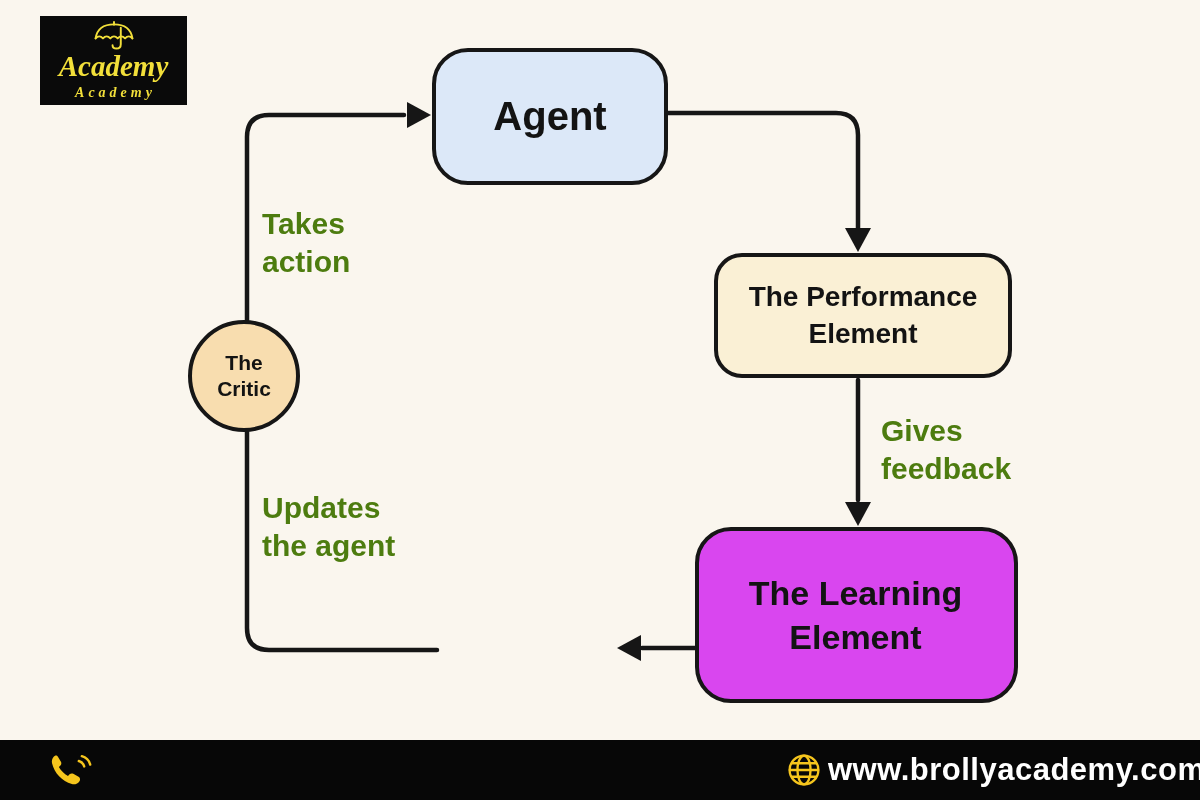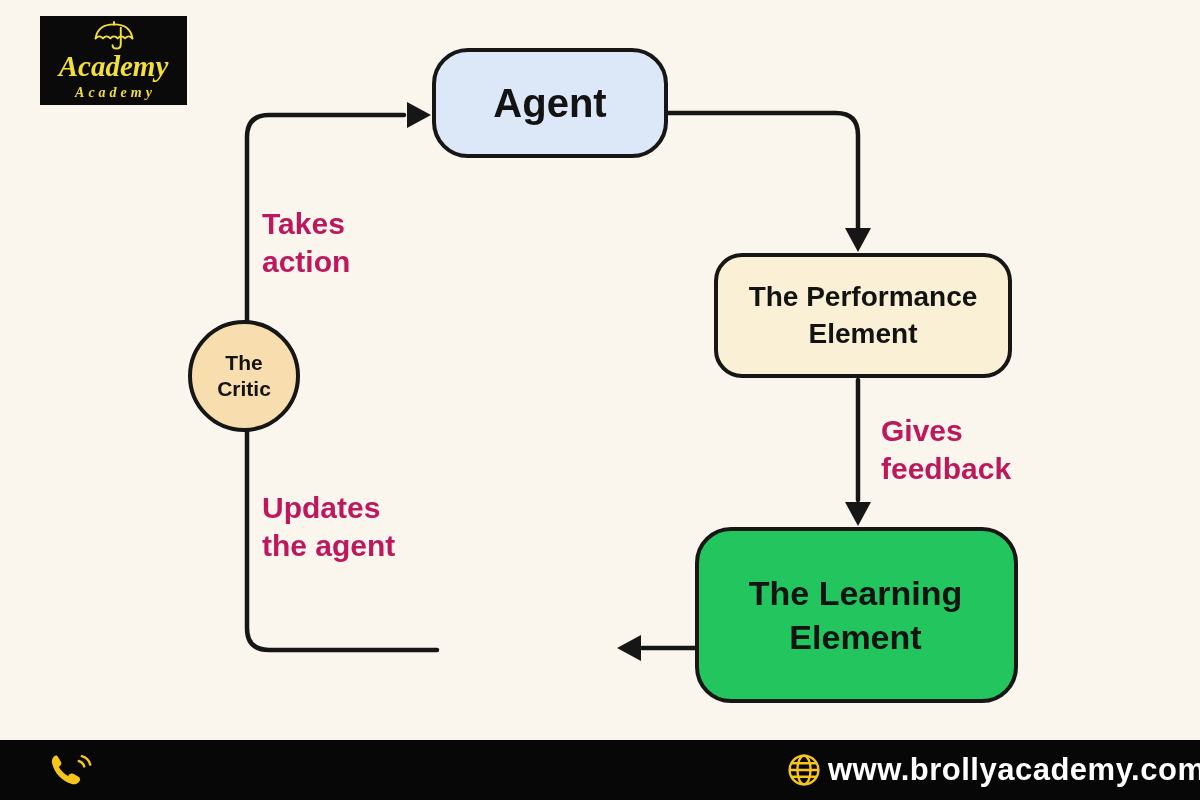--- a/index.html
+++ b/index.html
@@ -21,27 +21,27 @@
     font-family:"Liberation Serif",serif;font-style:italic;font-weight:700;
     font-size:14px;letter-spacing:4px;margin-top:4px;padding-left:4px;
   }
   
   svg.edges{position:absolute;left:0;top:0;width:1200px;height:740px;}
   .node{
     position:absolute;box-sizing:border-box;border:4px solid #161616;
     display:flex;align-items:center;justify-content:center;text-align:center;
     color:#131313;font-weight:600;
   }
-  .node-agent      {left:432px;top:48px; width:236px;height:110px;border-radius:36px;font-size:40px;}
+  .node-agent      {left:432px;top:48px; width:236px;height:137px;border-radius:36px;font-size:40px;}
   .node-performance{left:714px;top:253px;width:298px;height:125px;border-radius:28px;font-size:28px;line-height:1.32;padding:0 14px;}
   .node-learning   {left:695px;top:527px;width:323px;height:176px;border-radius:36px;font-size:34px;line-height:1.3;padding:0 34px;}
   .node-problem    {left:437px;top:591px;width:177px;height:124px;border-radius:30px;font-size:26px;line-height:1.3;padding:0 8px;}
   .node-critic     {left:188px;top:320px;width:112px;height:112px;border-radius:50%;font-size:21px;line-height:1.25;}
   .node-critic span{display:block;width:78px;}
-  .edge-label{position:absolute;color:#be185d;font-weight:600;font-size:30px;line-height:1.28;}
+  .edge-label{position:absolute;color:#4d7c0f;font-weight:600;font-size:30px;line-height:1.28;}
   .lbl-takes  {left:262px;top:205px;width:115px;}
   .lbl-updates{left:262px;top:489px;width:158px;}
   .lbl-gives  {left:881px;top:412px;width:148px;}
   
   .footer{position:absolute;left:0;bottom:0;width:1200px;height:60px;}
   .footer .ftext{
     position:absolute;top:0;height:60px;display:flex;align-items:center;
     color:#ffffff;font-weight:700;font-size:31px;letter-spacing:0.5px;
   }
   .footer .phone-text{left:172px;}
@@ -82,21 +82,21 @@
   </svg>
 
   <div class="node node-agent" style="background: rgb(220, 232, 248);">
     <span>Agent</span>
   </div>
 
   <div class="node node-performance" style="background: rgb(250, 240, 213);">
     <span>The Performance Element</span>
   </div>
 
-  <div class="node node-learning" style="background: #22c55e; padding-left: 32px;">
+  <div class="node node-learning" style="background: #d946ef; padding-left: 32px;">
     <span>The Learning Element</span>
   </div>
 
 
   <div class="node node-critic" style="background: rgb(248, 221, 175);">
     <span>The Critic</span>
   </div>
 
   <div class="edge-label lbl-takes">Takes action</div>
   <div class="edge-label lbl-gives">Gives feedback</div>

